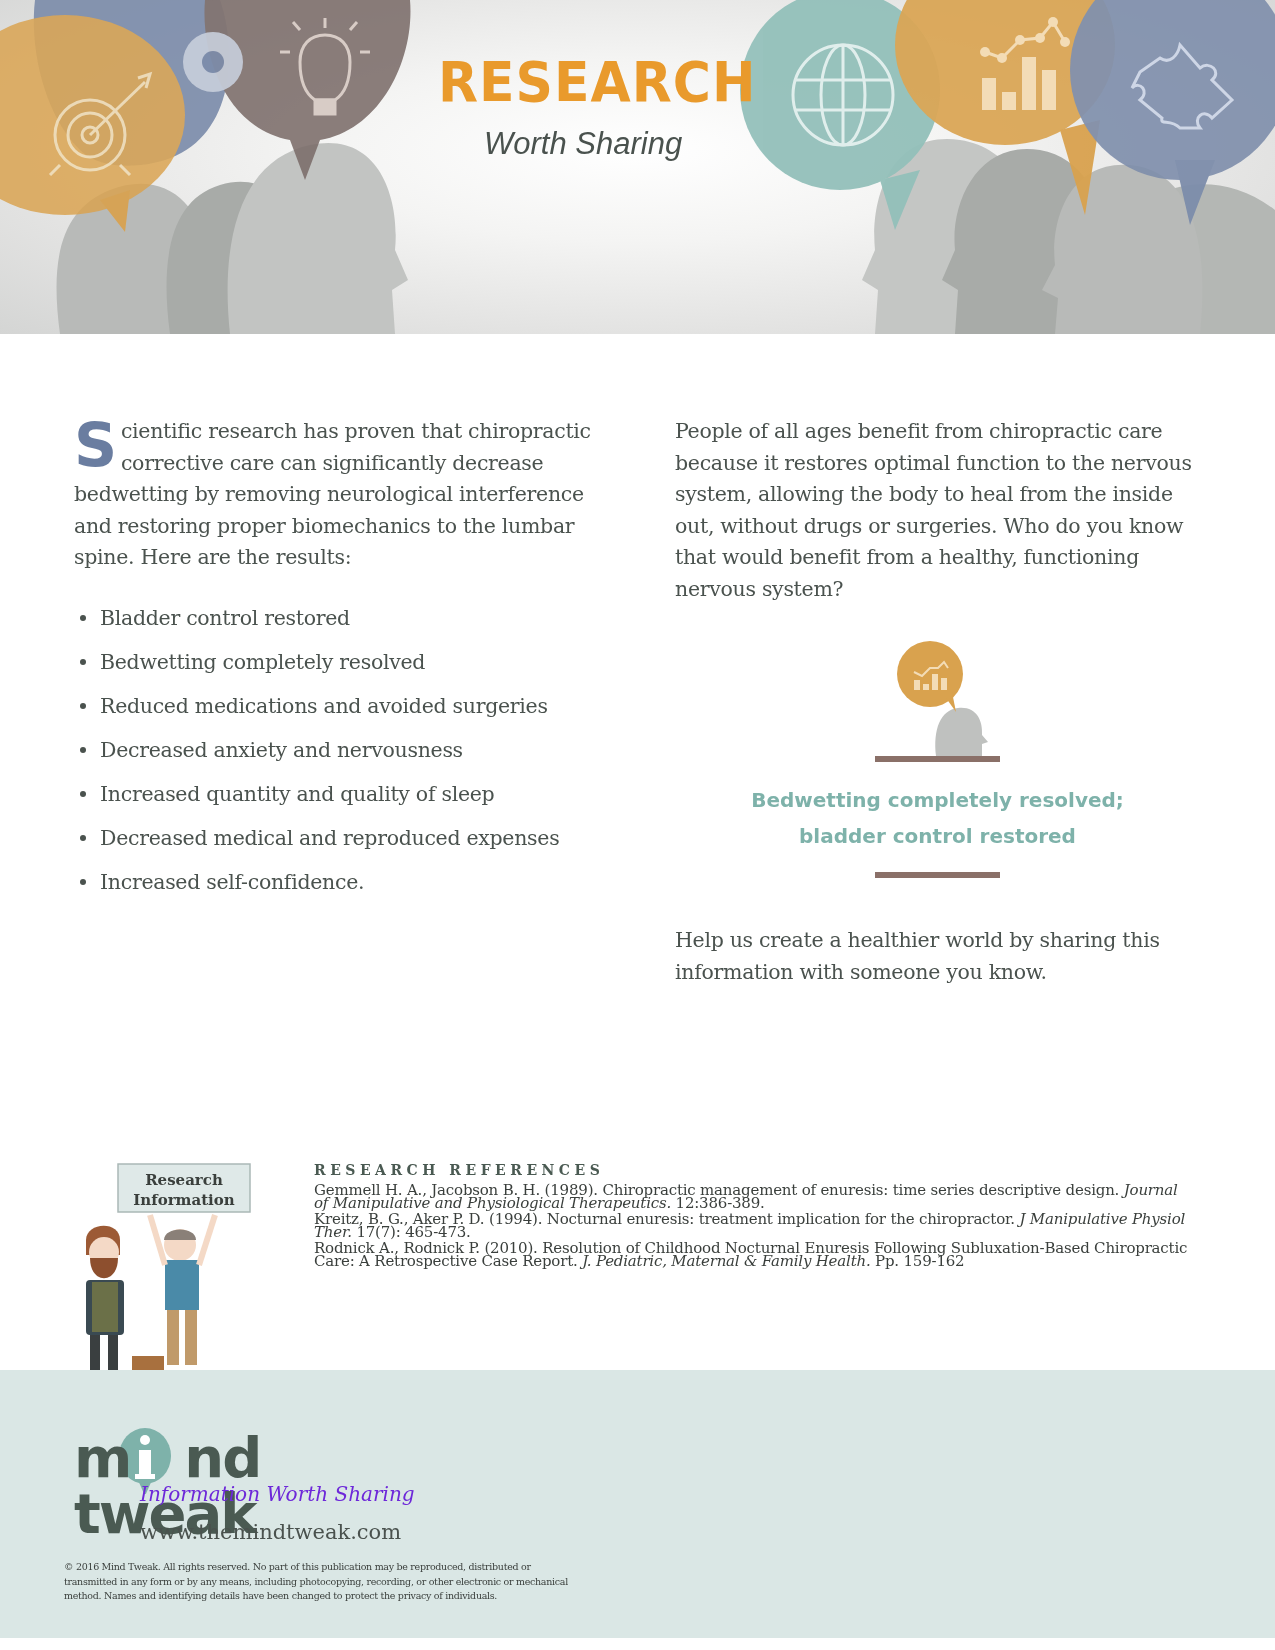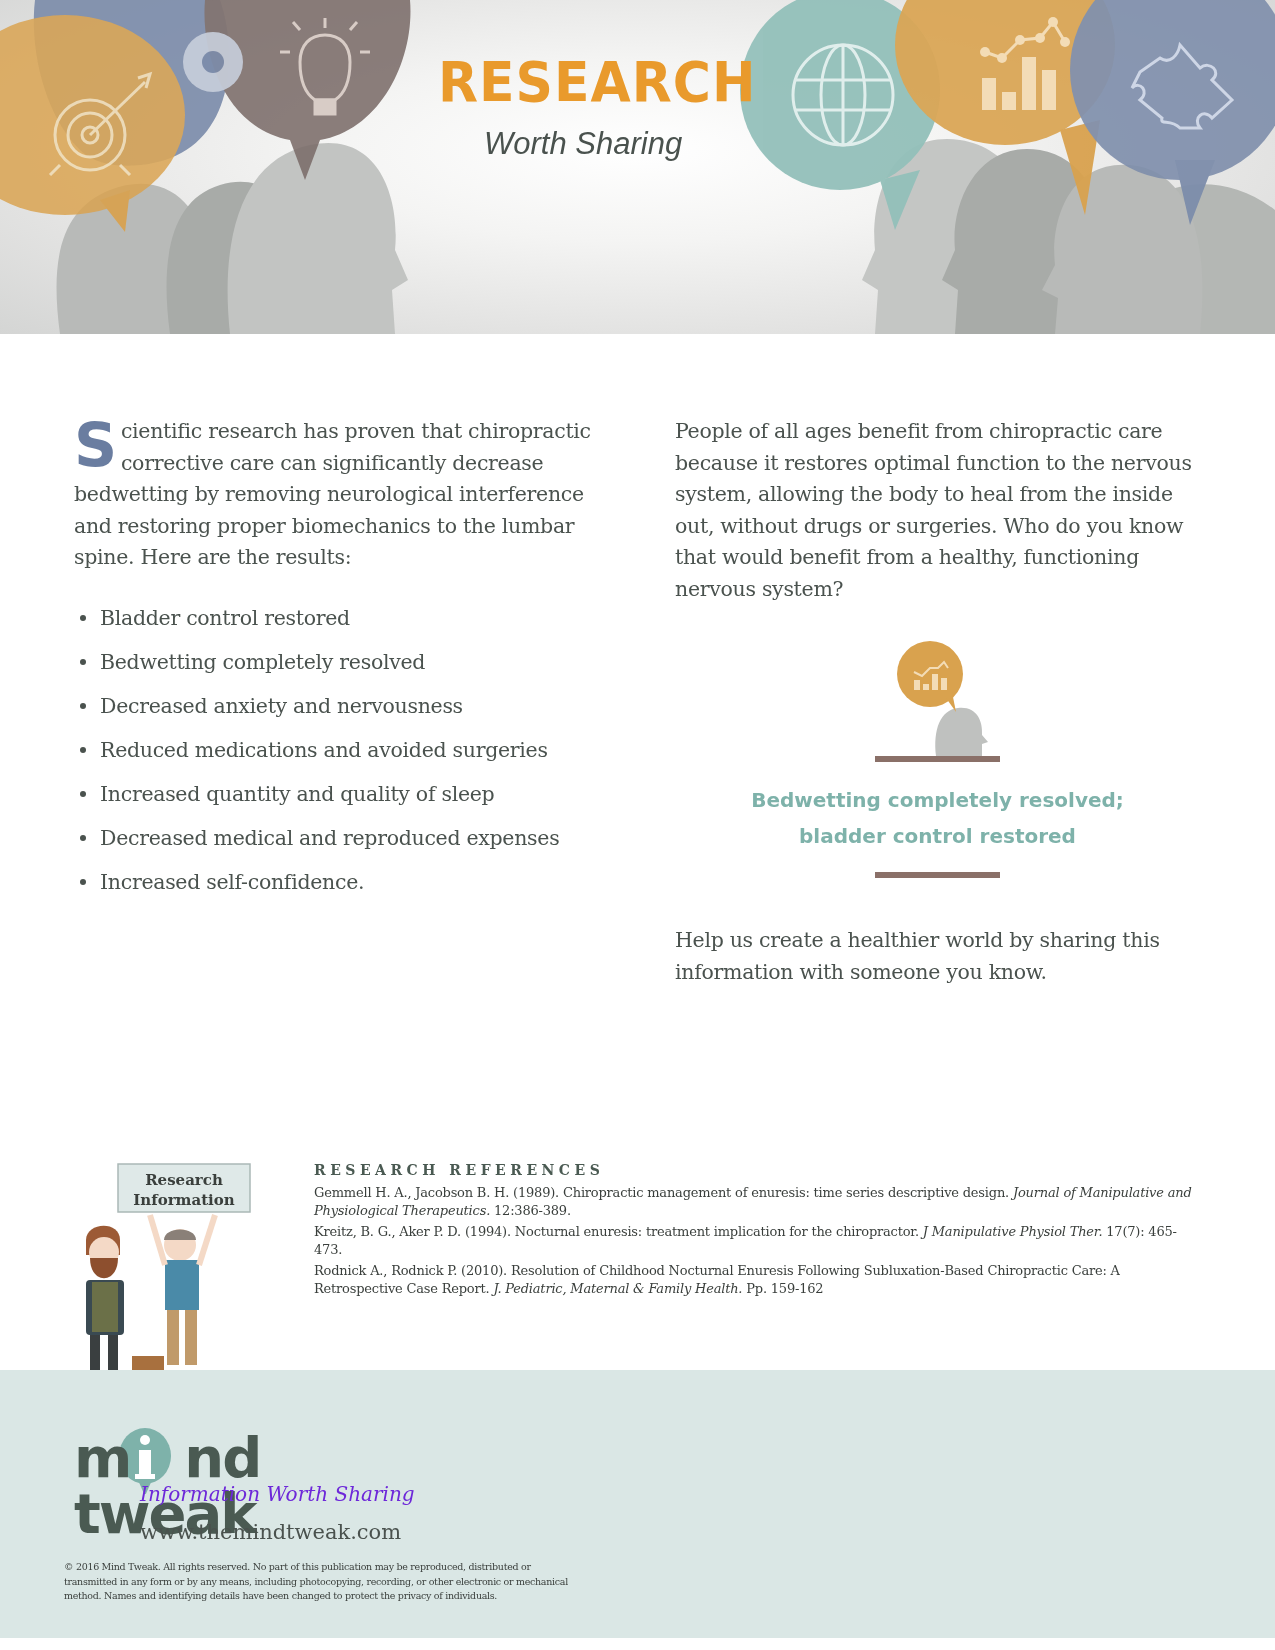--- a/index.html
+++ b/index.html
@@ -62,21 +62,21 @@
   }
   .share-para { position: absolute; left: 675px; top: 925px; width: 540px; }
 
   
   .refs-art { position: absolute; left: 70px; top: 1160px; width: 200px; height: 210px; }
   .refs { position: absolute; left: 314px; top: 1162px; width: 880px; }
   .refs-heading {
     font-family: "DejaVu Serif", serif; font-weight: bold; font-size: 14px;
     letter-spacing: 4.5px; color: #4a5a52; margin-bottom: 6px;
   }
-  .ref { font-size: 13px; line-height: 18px; color: #3a3f3c; margin-bottom: 3px; letter-spacing: -0.2px; }
+  .ref { font-size: 15px; line-height: 13px; color: #3a3f3c; margin-bottom: 3px; letter-spacing: -0.2px; }
   .ref i { font-style: italic; }
 
   
   .footer {
     position: absolute; left: 0; top: 1370px; width: 1275px; height: 268px; background: #dae7e5; padding-left: 16px;
   }
   .logo { position: absolute; left: 74px; top: 60px; width: 350px; height: 100px; }
   .logo-text {
     position: absolute; left: 0; top: 0; font-family: "DejaVu Sans", sans-serif; font-weight: bold;
     font-size: 56px; color: #4a5a52; letter-spacing: -2px; line-height: 1;
@@ -183,22 +183,22 @@
 </div>
 
 <div class="col-left">
   <div class="para">
     <span class="dropcap">S</span>
     <span>cientific research has proven that chiropractic corrective care can significantly decrease bedwetting by removing neurological interference and restoring proper biomechanics to the lumbar spine. Here are the results:</span>
   </div>
   <ul class="bullets">
     <li>Bladder control restored</li>
     <li>Bedwetting completely resolved</li>
+    <li>Reduced medications and avoided surgeries</li>
     <li>Decreased anxiety and nervousness</li>
-    <li>Reduced medications and avoided surgeries</li>
     <li>Increased quantity and quality of sleep</li>
     <li>Decreased medical and reproduced expenses</li>
     <li>Increased self-confidence.</li>
   </ul>
 </div>
 
 <div class="col-right">
   <div class="para">People of all ages benefit from chiropractic care because it restores optimal function to the nervous system, allowing the body to heal from the inside out, without drugs or surgeries. Who do you know that would benefit from a healthy, functioning nervous system?</div>
 </div>
 

